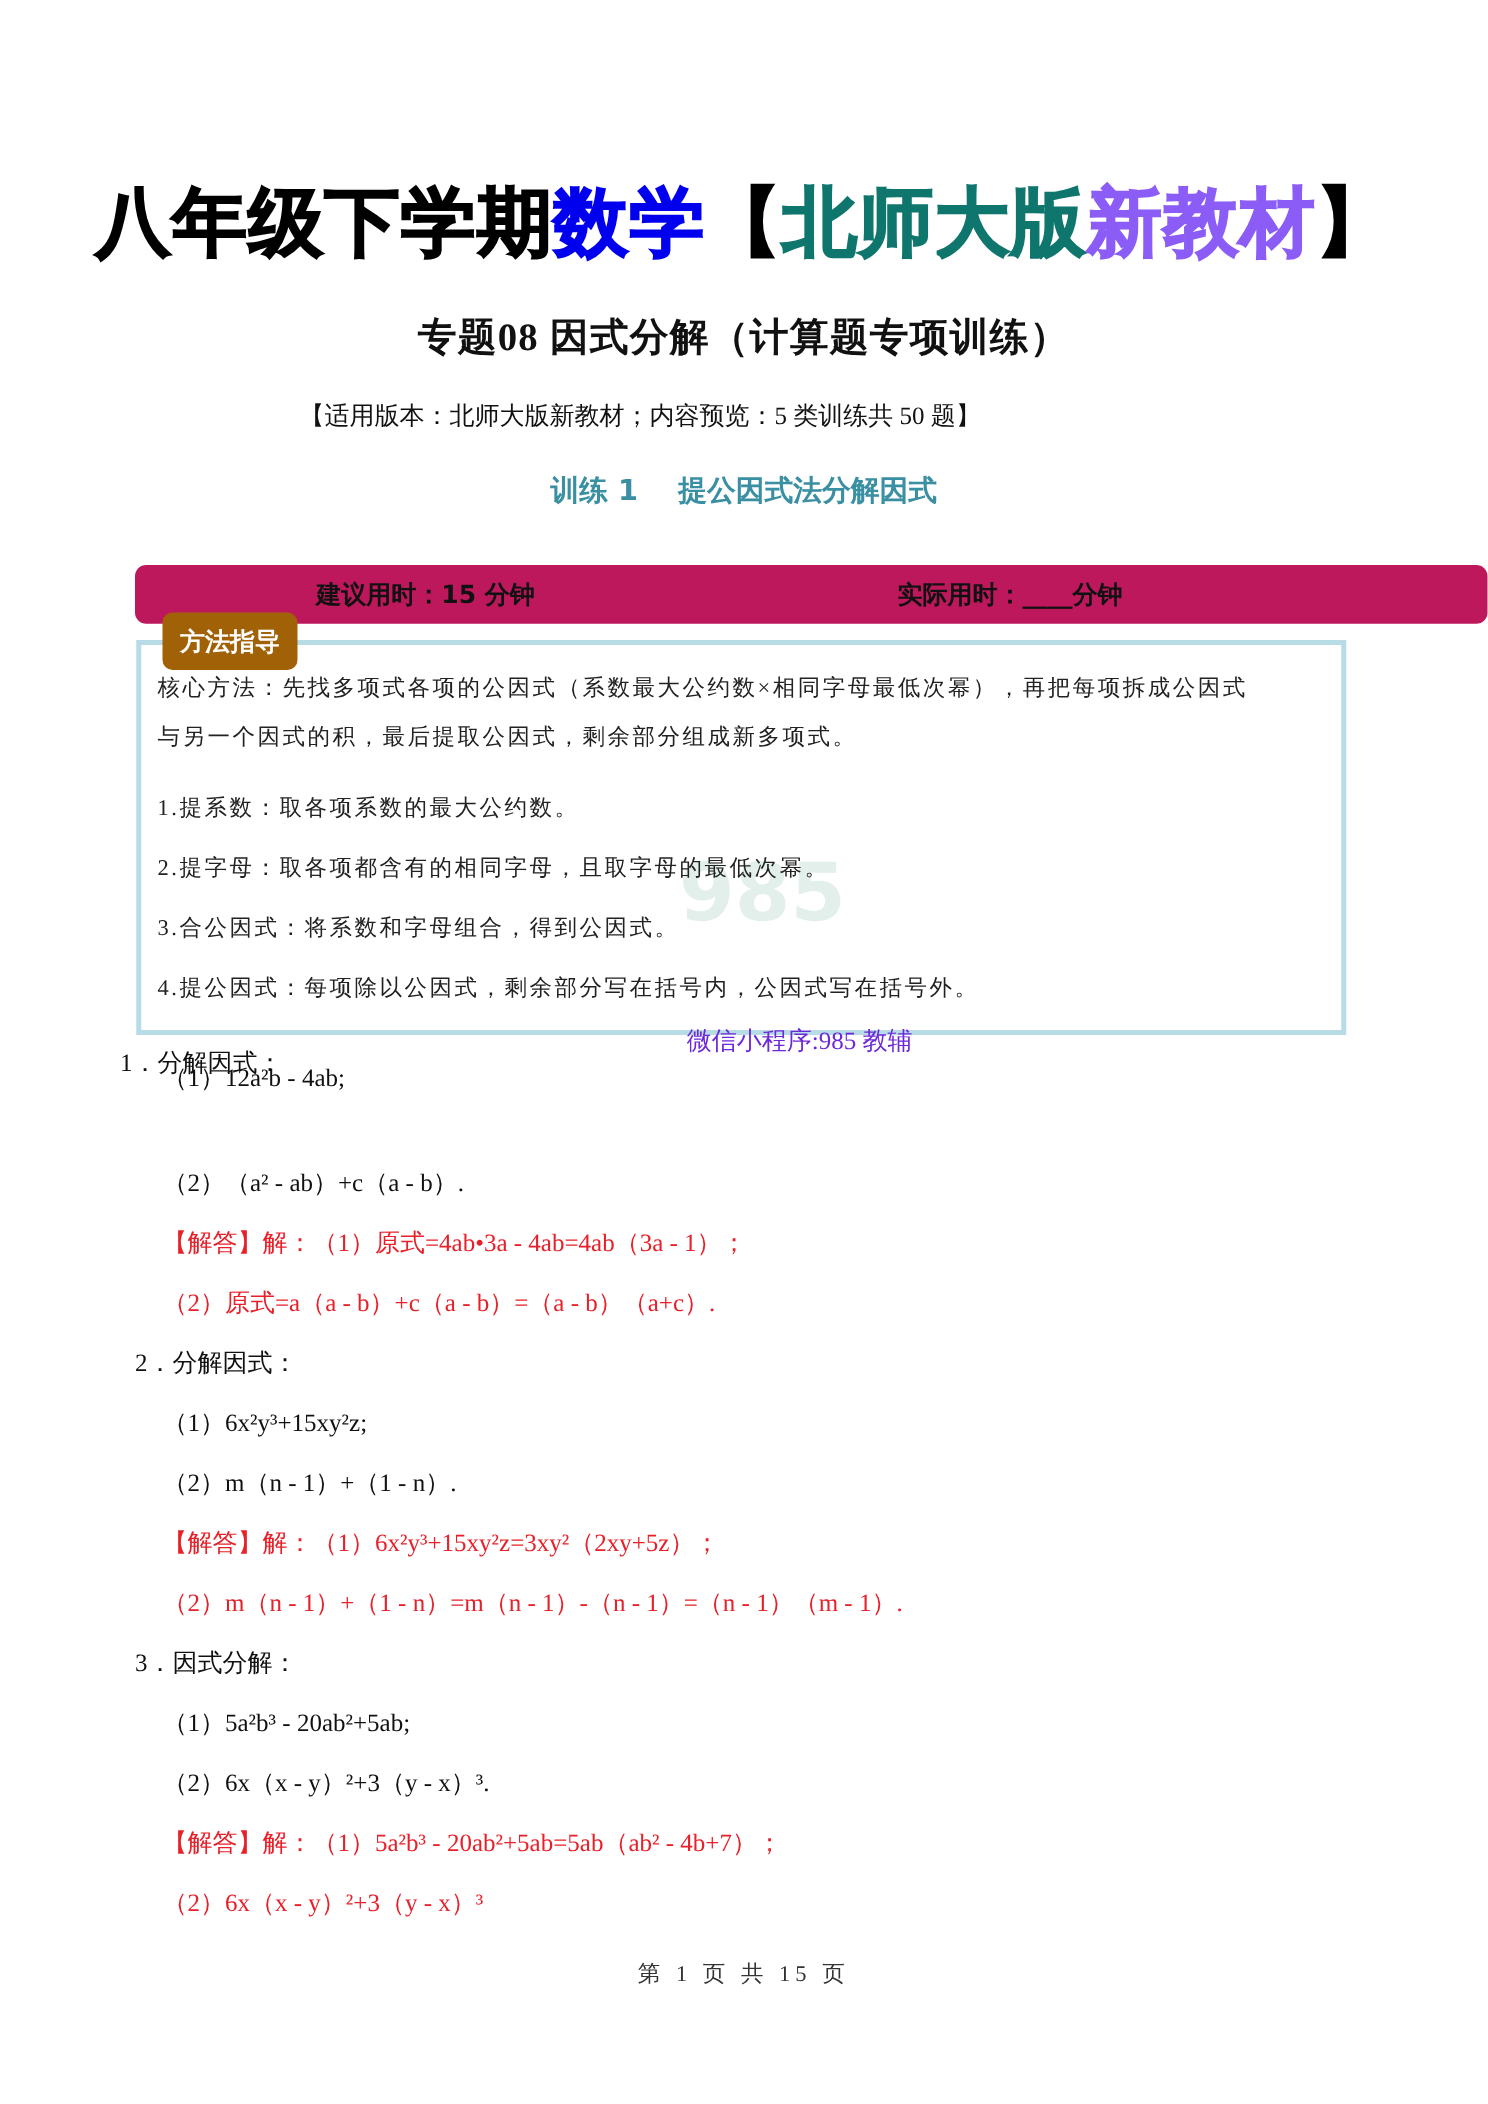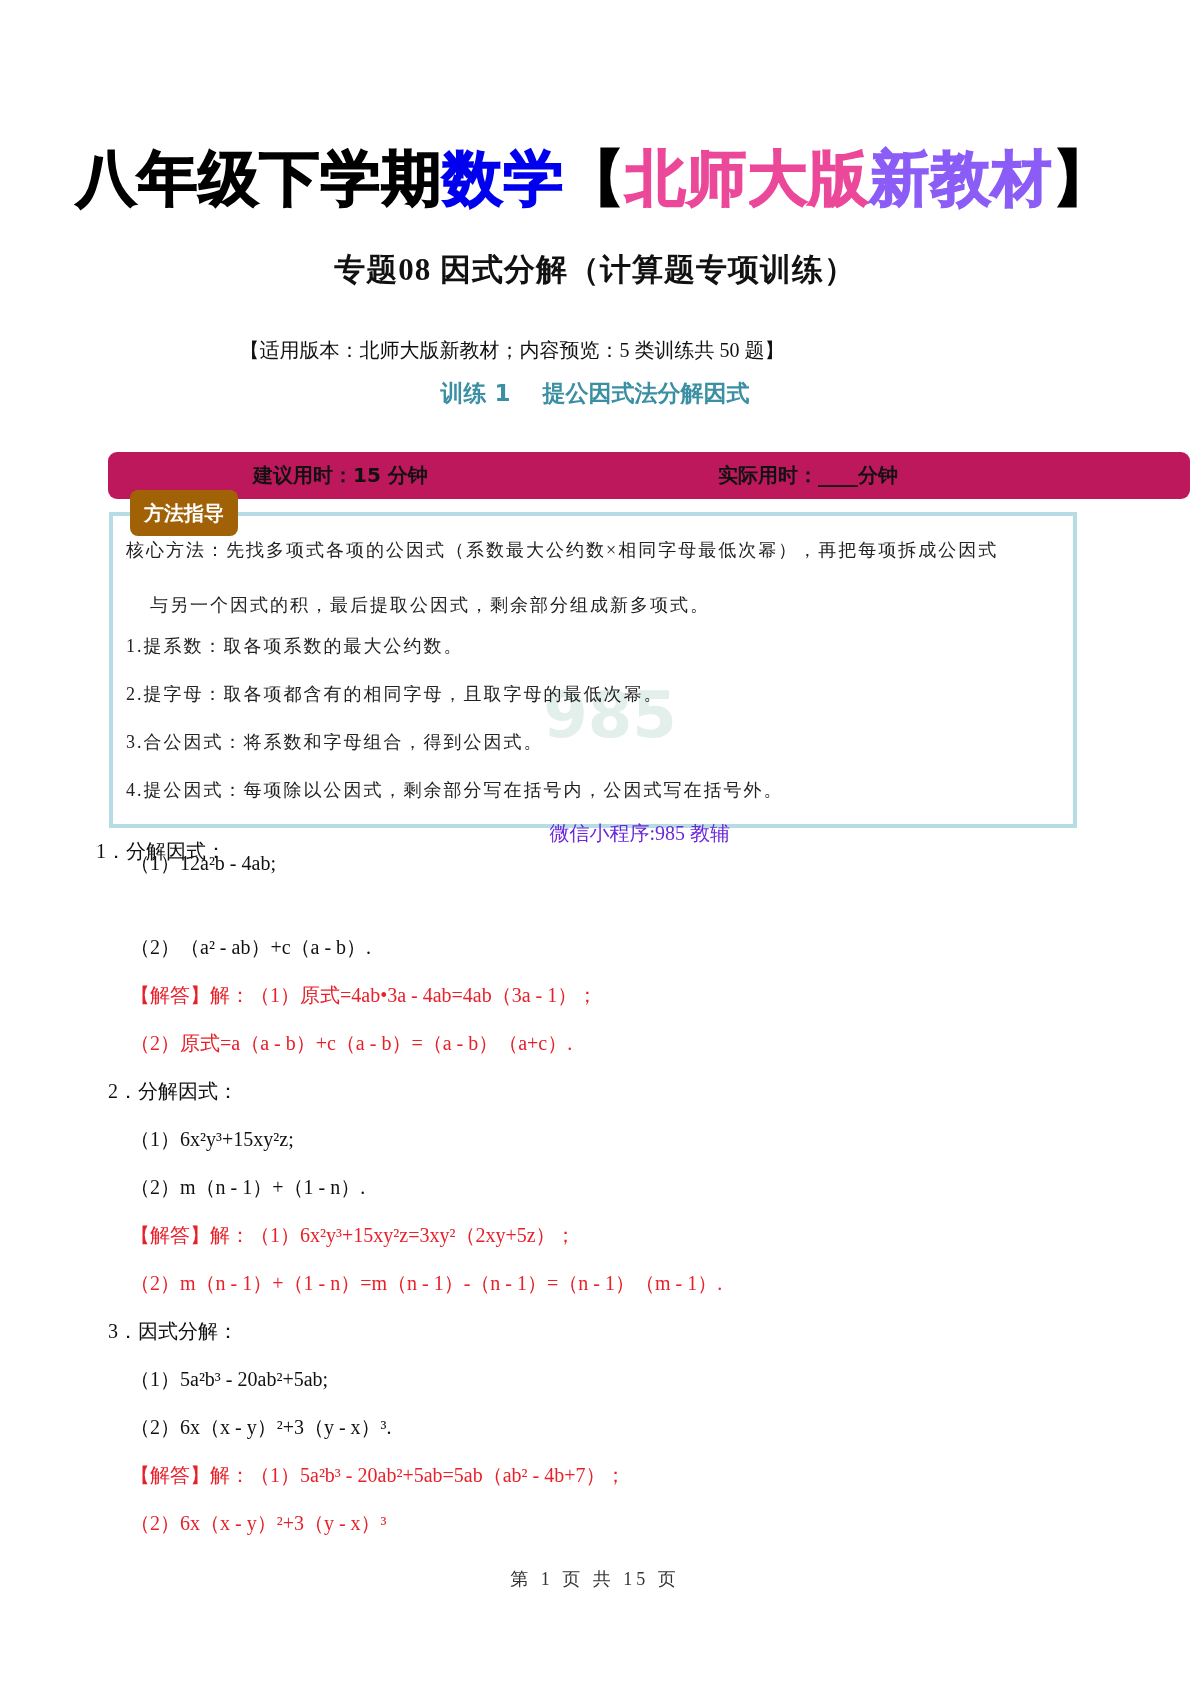--- a/index.html
+++ b/index.html
@@ -2,24 +2,24 @@
 <html><head>
 <meta charset="utf-8">
 <style>
   html, body { margin:0; padding:0; background:#fff; }
   body { width:1190px; height:1683px; position:relative; overflow:hidden;
          font-family:"Liberation Serif","DejaVu Serif",serif; color:#111; }
   .abs { position:absolute; }
   .main-title { top:138px; left:0; width:1190px; text-align:center;
     font-family:"DejaVu Sans","Liberation Sans",sans-serif; font-weight:900;
     font-size:60px; letter-spacing:1px; line-height:80px; -webkit-text-stroke:1.5px currentColor; }
-  .c-black{color:#000;} .c-blue{color:#0000ee;} .c-red{color:#ec4899;} .c-green{color:#8b5cf6;}
+  .c-black{color:#000;} .c-blue{color:#0000ee;} .c-red{color:#0f766e;} .c-green{color:#8b5cf6;}
   .subtitle { top:248px; left:0; width:1190px; text-align:center;
     font-weight:bold; font-size:31px; line-height:44px; letter-spacing:1px; }
-  .meta { top:335px; left:0; width:1024px; text-align:center; font-size:20px; line-height:30px; color:#111; }
+  .meta { top:318px; left:0; width:1024px; text-align:center; font-size:20px; line-height:30px; color:#111; }
   .training { top:376px; left:0; width:1190px; text-align:center; font-weight:bold;
     font-size:23px; color:#3a8fa3; line-height:34px; font-family:"DejaVu Sans",sans-serif; }
   .timebar { top:432px; left:108px; width:1082px; height:47px; background:#be185d; border-radius:9px;margin-top:20px; }
   .timebar span { position:absolute; top:10px; font-weight:bold; font-size:20px; line-height:26px;
     font-family:"DejaVu Sans",sans-serif; }
   .guide-box { top:512px; left:109px; width:960px; height:308px; border:4px solid #b7dce6; background:#fff; }
   .guide-tab { top:490px; left:130px; width:108px; height:46px; background:#a16207; border-radius:8px;
     color:#fff; font-weight:bold; font-size:20px; line-height:46px; text-align:center;
     font-family:"DejaVu Sans",sans-serif; }
   .guide-line { left:126px; font-size:18px; line-height:28px; letter-spacing:2px; color:#222; }
@@ -49,21 +49,21 @@
   <span style="left:145px;">建议用时：15 分钟</span>
   <span style="left:610px;">实际用时：____分钟</span>
 </div>
 
 <div class="abs guide-box"></div>
 <div class="abs watermark">985</div>
 <div class="abs watermark2">微信小程序:985 教辅</div>
 <div class="abs guide-tab">方法指导</div>
 
 <div class="abs guide-line" style="top:536px;">核心方法：先找多项式各项的公因式（系数最大公约数×相同字母最低次幂），再把每项拆成公因式</div>
-<div class="abs guide-line" style="top:591px;margin-left:24px;">与另一个因式的积，最后提取公因式，剩余部分组成新多项式。</div>
+<div class="abs guide-line" style="top:575px;">与另一个因式的积，最后提取公因式，剩余部分组成新多项式。</div>
 <div class="abs guide-line" style="top:632px;">1.提系数：取各项系数的最大公约数。</div>
 <div class="abs guide-line" style="top:680px;">2.提字母：取各项都含有的相同字母，且取字母的最低次幂。</div>
 <div class="abs guide-line" style="top:728px;">3.合公因式：将系数和字母组合，得到公因式。</div>
 <div class="abs guide-line" style="top:776px;">4.提公因式：每项除以公因式，剩余部分写在括号内，公因式写在括号外。</div>
 
 <div class="abs q" style="top:836px;left:96px;">1．分解因式：</div>
 <div class="abs q" style="top:848px;left:130px;text-align:center;">（1）12a²b - 4ab;</div>
 <div class="abs q" style="top:932px;left:130px;">（2）（a² - ab）+c（a - b）.</div>
 <div class="abs ans" style="top:980px;left:130px;">
   <span class="tag">【解答】</span><span>解：（1）原式=4ab•3a - 4ab=4ab（3a - 1）；</span>

